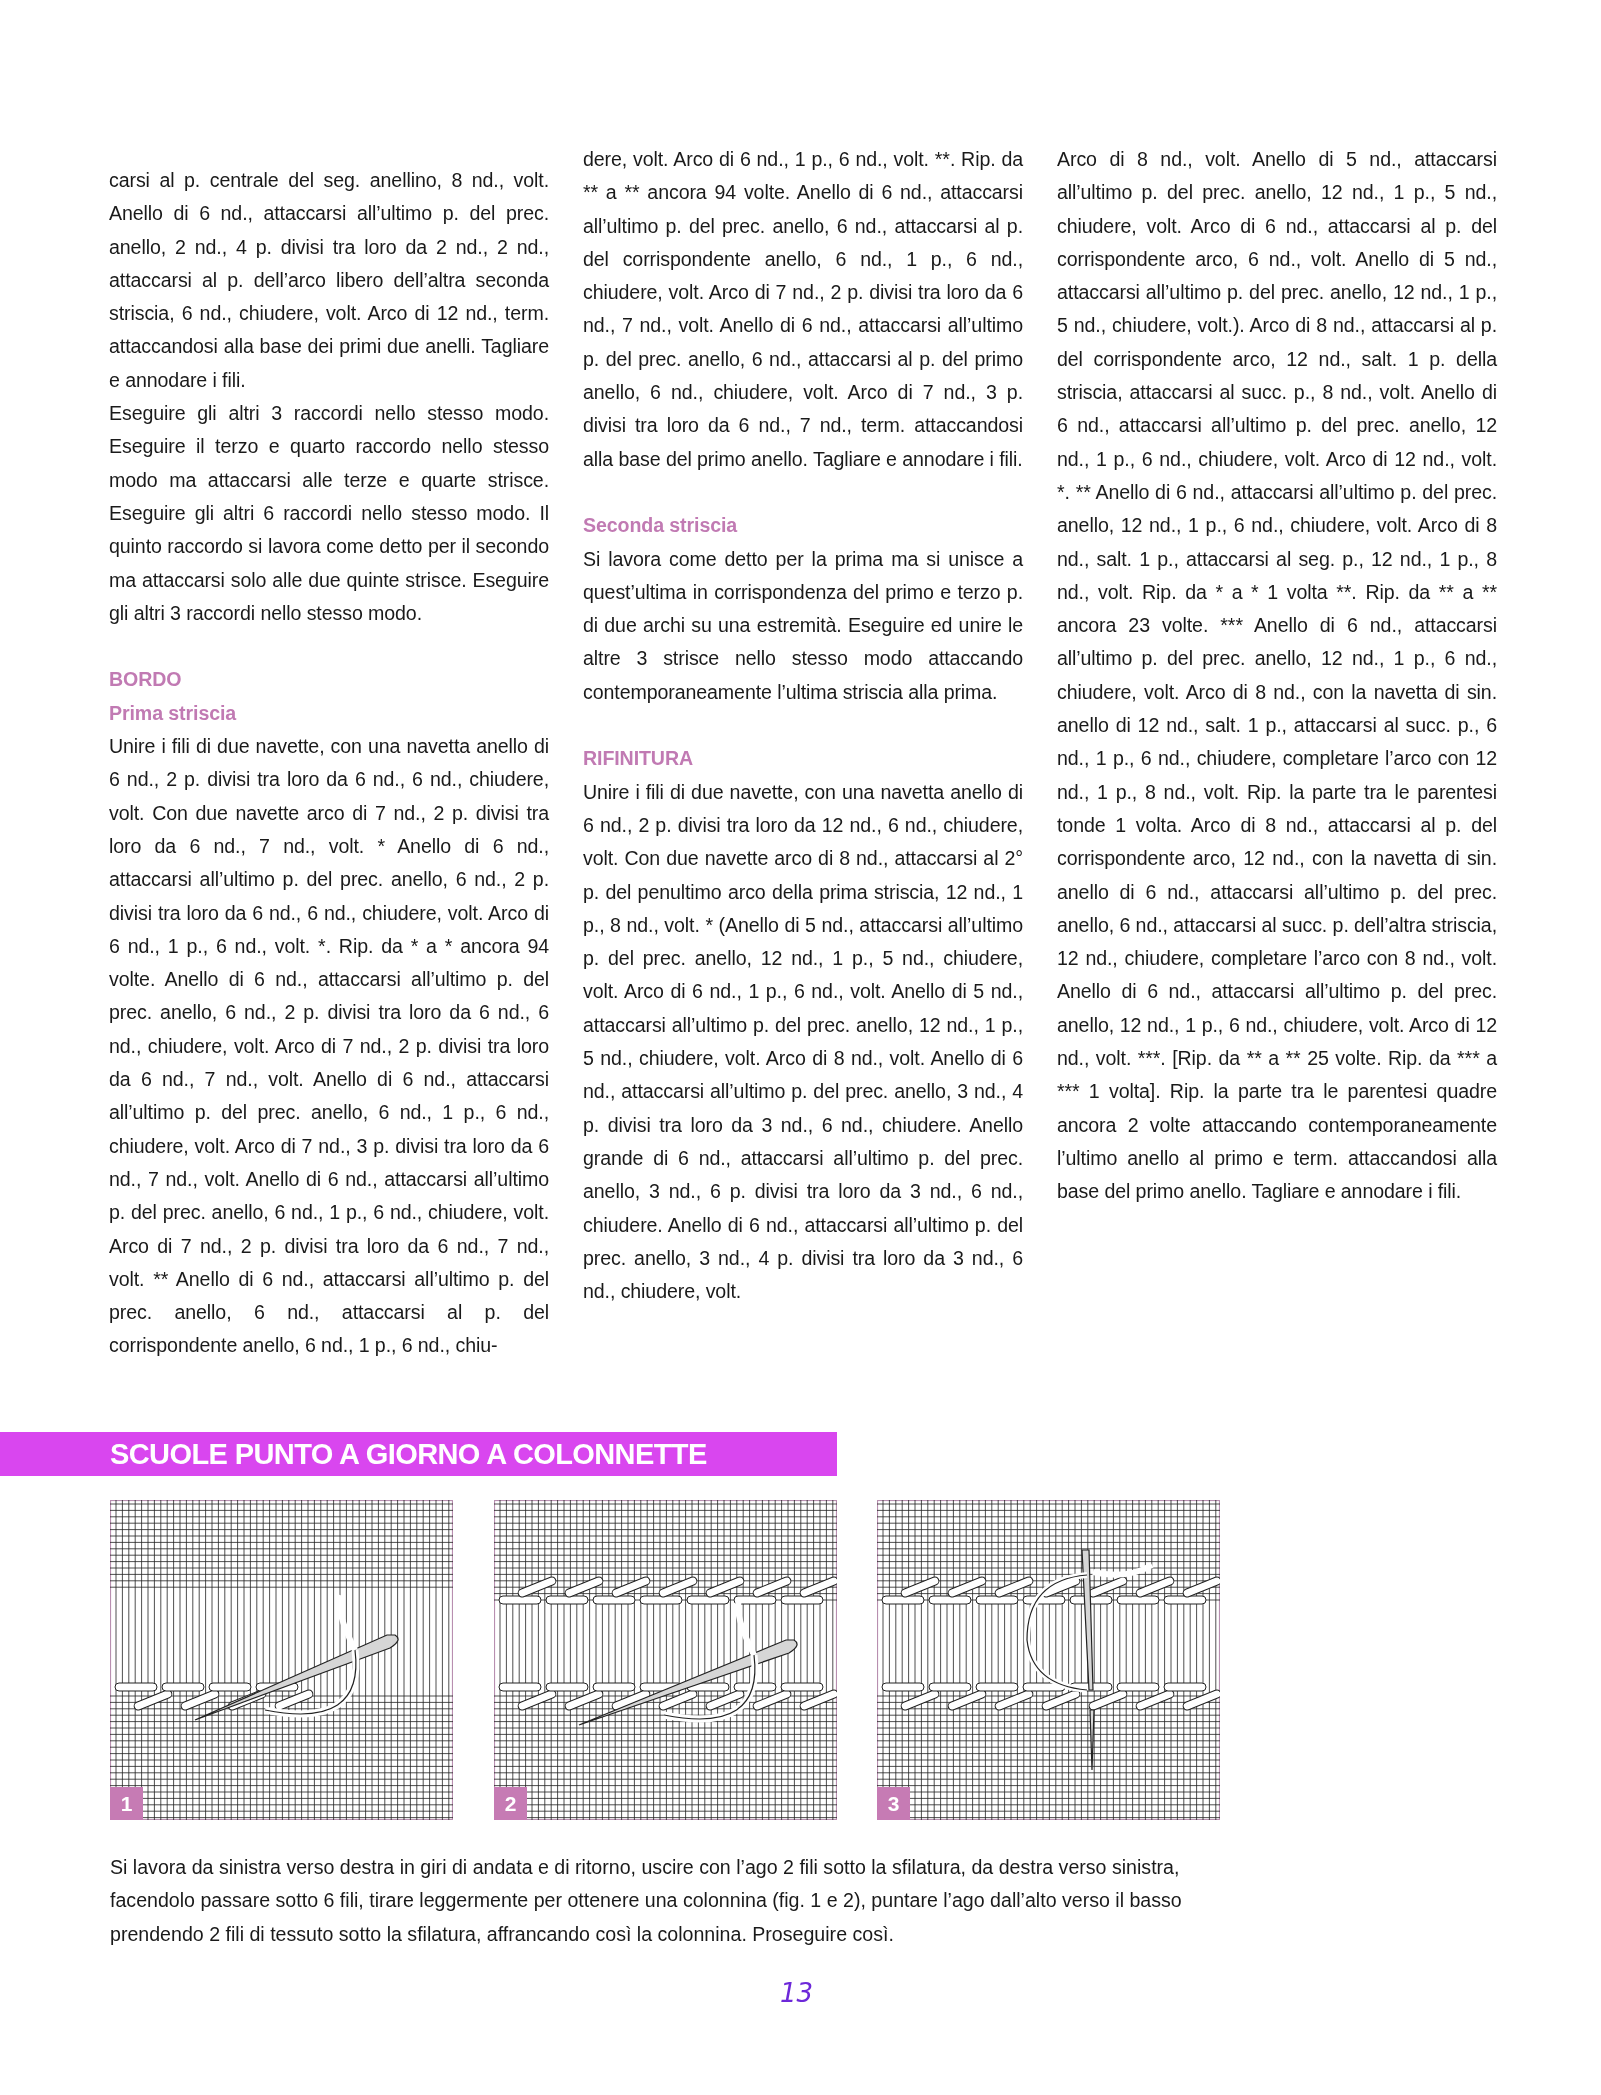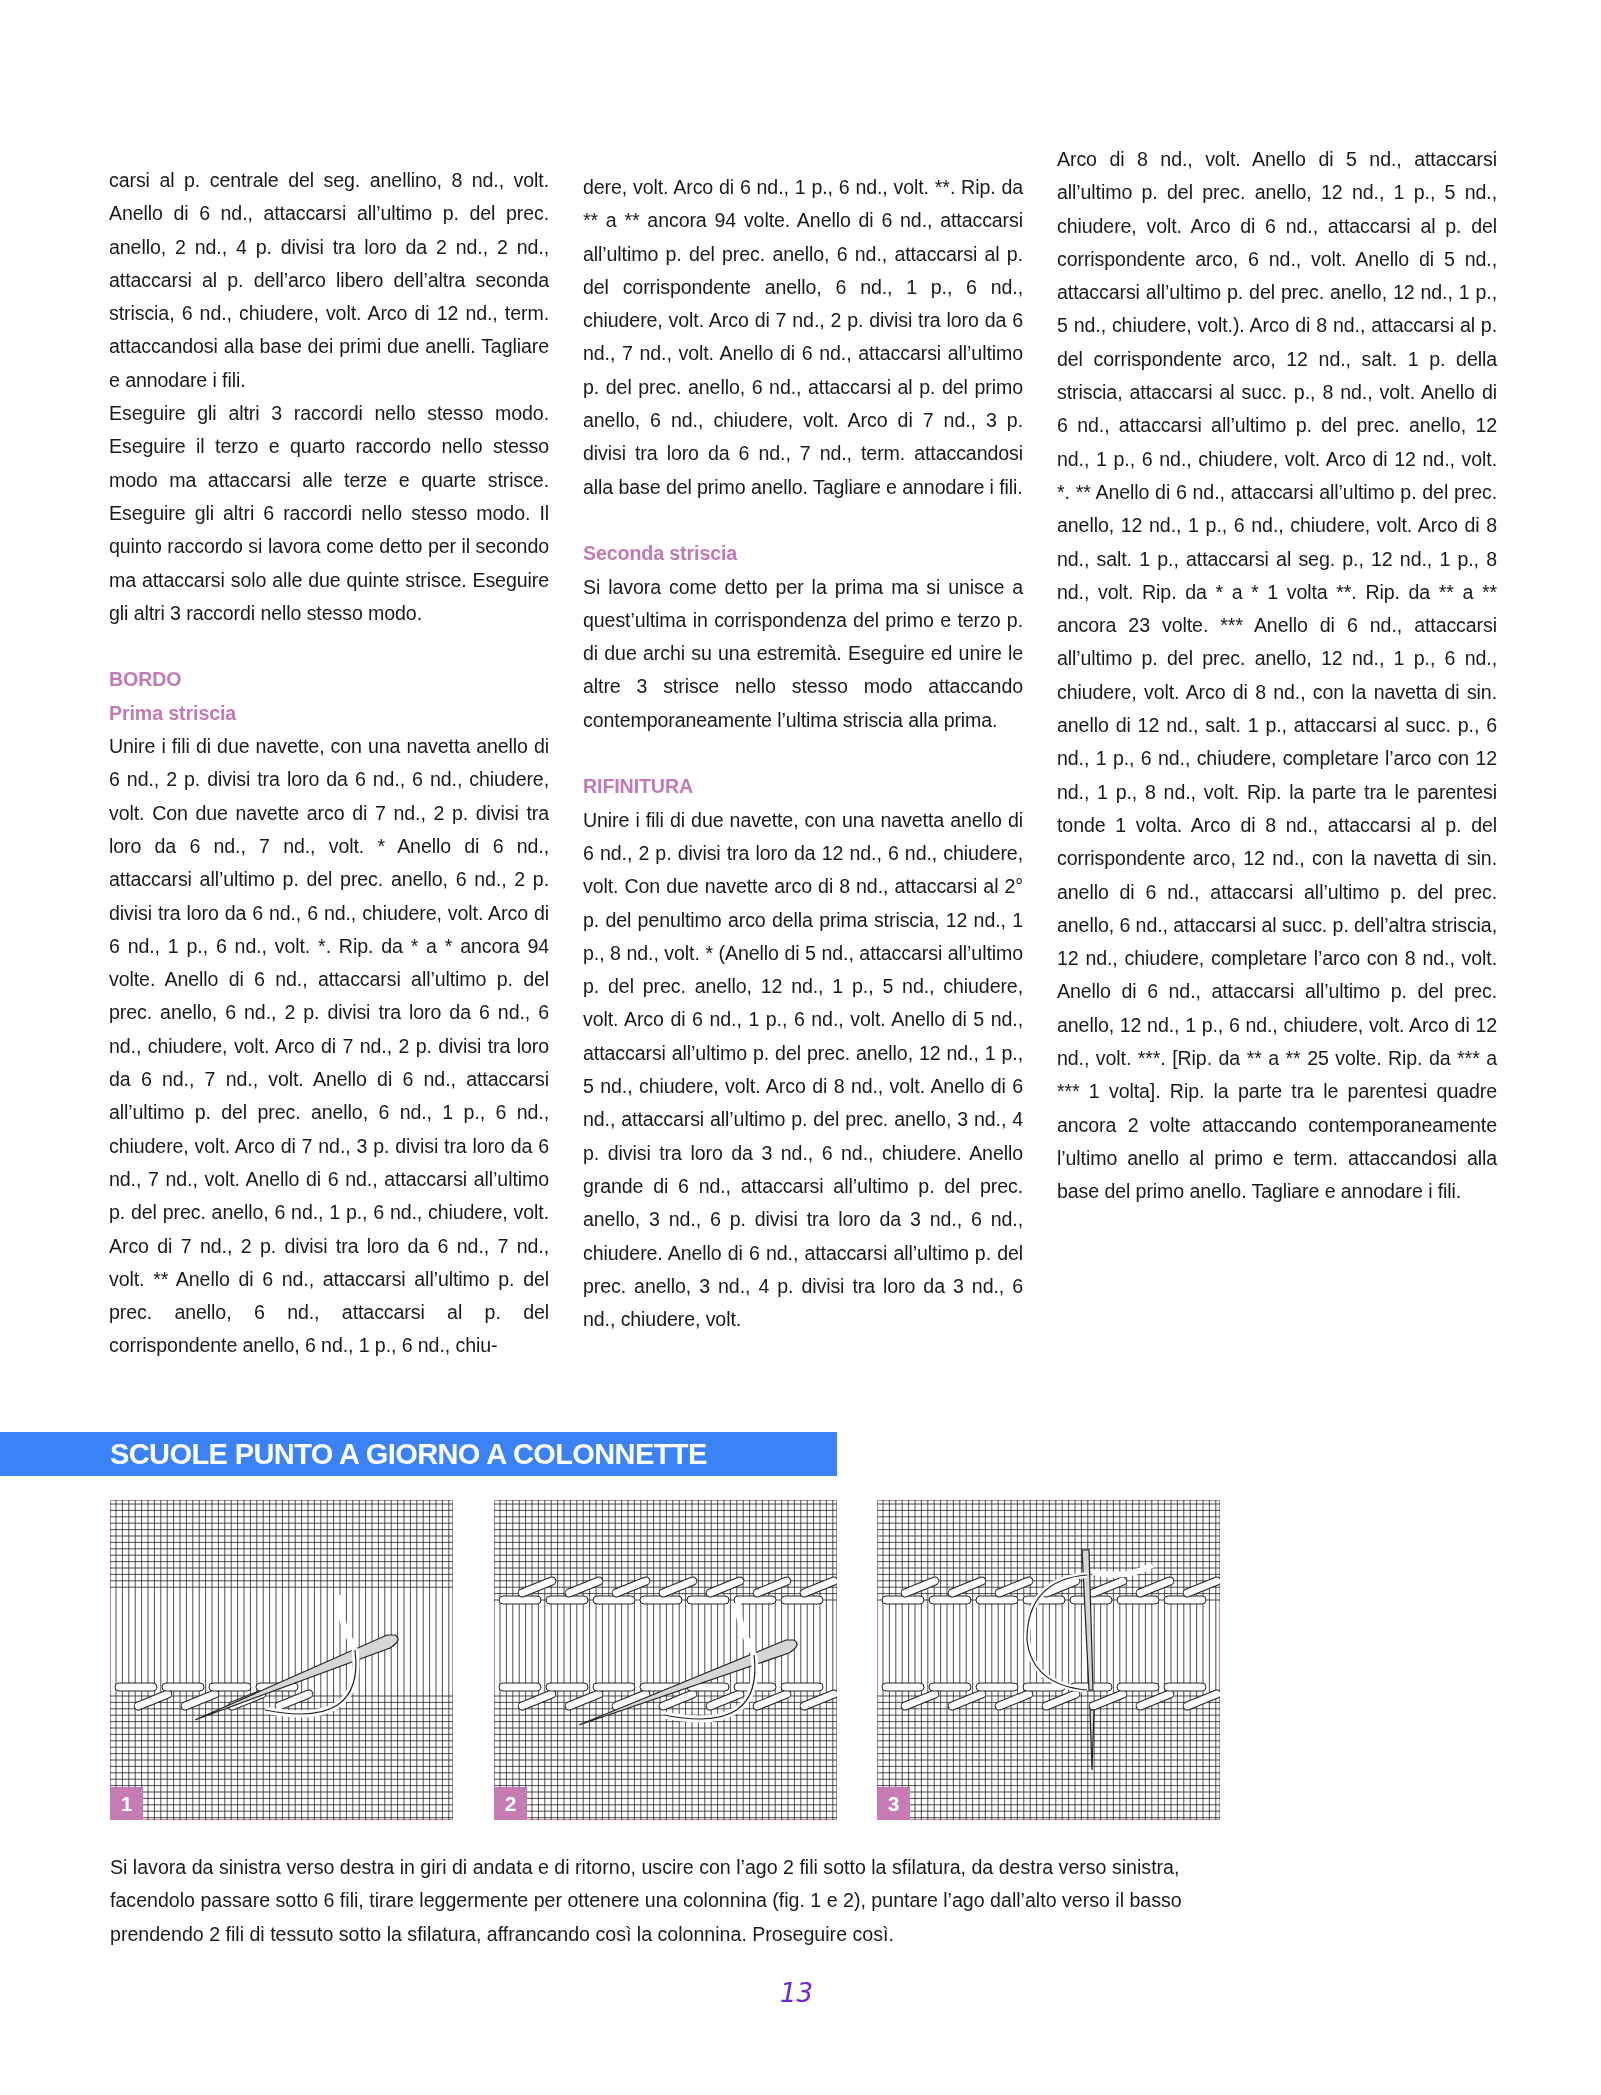--- a/index.html
+++ b/index.html
@@ -2,25 +2,25 @@
 <html><head>
 <meta charset="utf-8">
 <style>
   html, body { margin:0; padding:0; background:#ffffff; }
   body { width:1601px; height:2095px; position:relative; overflow:hidden;
          font-family:"Liberation Sans", sans-serif; color:#1a1a1a; }
   .col { position:absolute; top:143px; width:440px; font-size:19.6px; line-height:33.3px;
          letter-spacing:-0.1px; }
   .col p { margin:0; text-align:justify; hyphens:manual; }
   #col1 { left:109px;margin-top:21px; }
-  #col2 { left:583px;margin-top:28px; }
+  #col2 { left:583px; }
   #col3 { left:1057px; }
   .h-sec { color:#c17ab3; margin:0; font-weight:bold; font-size:19.6px; line-height:33.3px; }
   .gap { height:33.3px; }
-  .band { position:absolute; left:0; top:1432px; width:837px; height:44px; background:#3b82f6; }
+  .band { position:absolute; left:0; top:1432px; width:837px; height:44px; background:#d946ef; }
   .band span { position:absolute; left:110px; top:4px; color:#ffffff; font-weight:bold;
                font-size:29px; letter-spacing:-0.6px; line-height:36px; }
   .fig { position:absolute; top:1500px; width:343px; height:320px; }
   #fig1 { left:110px; } #fig2 { left:494px; } #fig3 { left:877px; }
   .fig svg { display:block; }
   .fignum { position:absolute; left:0; bottom:0; width:33px; height:33px; background:#c67bb4;
             color:#fff; font-weight:bold; font-size:21px; line-height:33px; text-align:center; }
   .caption { position:absolute; left:110px; top:1851px; width:1130px; font-size:19.6px; line-height:33.3px; }
   .caption p { margin:0; }
   .pagenum { position:absolute; left:780px; top:1978px; font-family:"DejaVu Sans", sans-serif;

